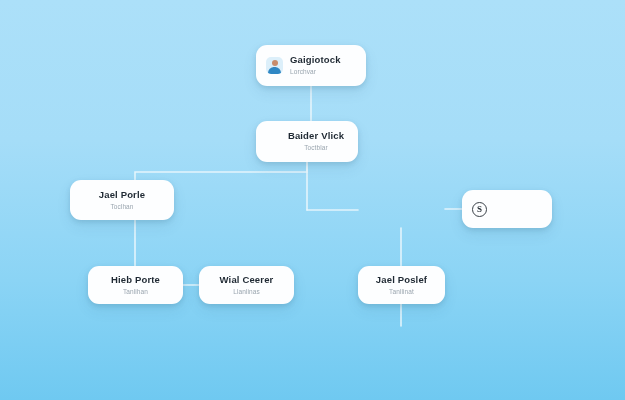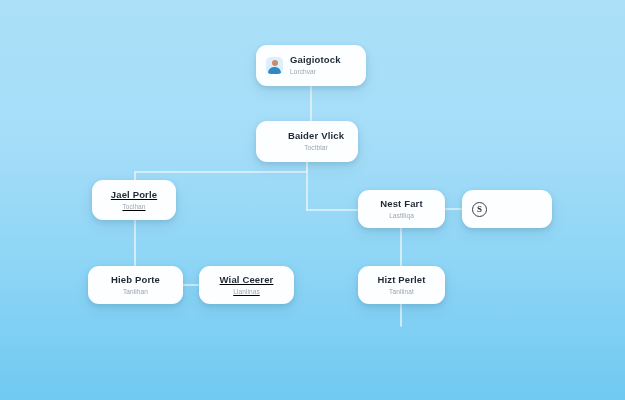--- a/index.html
+++ b/index.html
@@ -172,53 +172,47 @@
     </span>
   </div>
 
   <div class="node" style="left:256px; top:121px; width:102px; height:41px;padding-left:28px;">
     <span class="node-text">
       <span class="node-title">Baider Vlick</span>
       <span class="node-sub">Toctblar</span>
     </span>
   </div>
 
-  <div class="node" style="left:92px; top:180px; width:84px; height:40px;text-decoration:underline;">
+  <div class="node" style="left:70px; top:180px; width:104px; height:40px;">
     <span class="node-text">
       <span class="node-title">Jael Porle</span>
       <span class="node-sub">Toclhan</span>
     </span>
   </div>
 
-  <div class="node" style="left:358px; top:190px; width:87px; height:38px;">
-    <span class="node-text">
-      <span class="node-title">Nest Fart</span>
-      <span class="node-sub">Lastlliqa</span>
-    </span>
-  </div>
 
   <div class="node with-icon" style="left:462px; top:190px; width:90px; height:38px;">
     <span class="badge">S</span>
   </div>
 
   <div class="node" style="left:88px; top:266px; width:95px; height:38px;">
     <span class="node-text">
       <span class="node-title">Hieb Porte</span>
       <span class="node-sub">Tanlihan</span>
     </span>
   </div>
 
-  <div class="node" style="left:199px; top:266px; width:95px; height:38px;text-decoration:underline;">
+  <div class="node" style="left:199px; top:266px; width:95px; height:38px;">
     <span class="node-text">
       <span class="node-title">Wial Ceerer</span>
       <span class="node-sub">Llanlinas</span>
     </span>
   </div>
 
   <div class="node" style="left:358px; top:266px; width:87px; height:38px;">
     <span class="node-text">
-      <span class="node-title">Hizt Perlet</span>
+      <span class="node-title">Jael Poslef</span>
       <span class="node-sub">Tanllinat</span>
     </span>
   </div>
 
 
 </div>
 
 </body></html>

